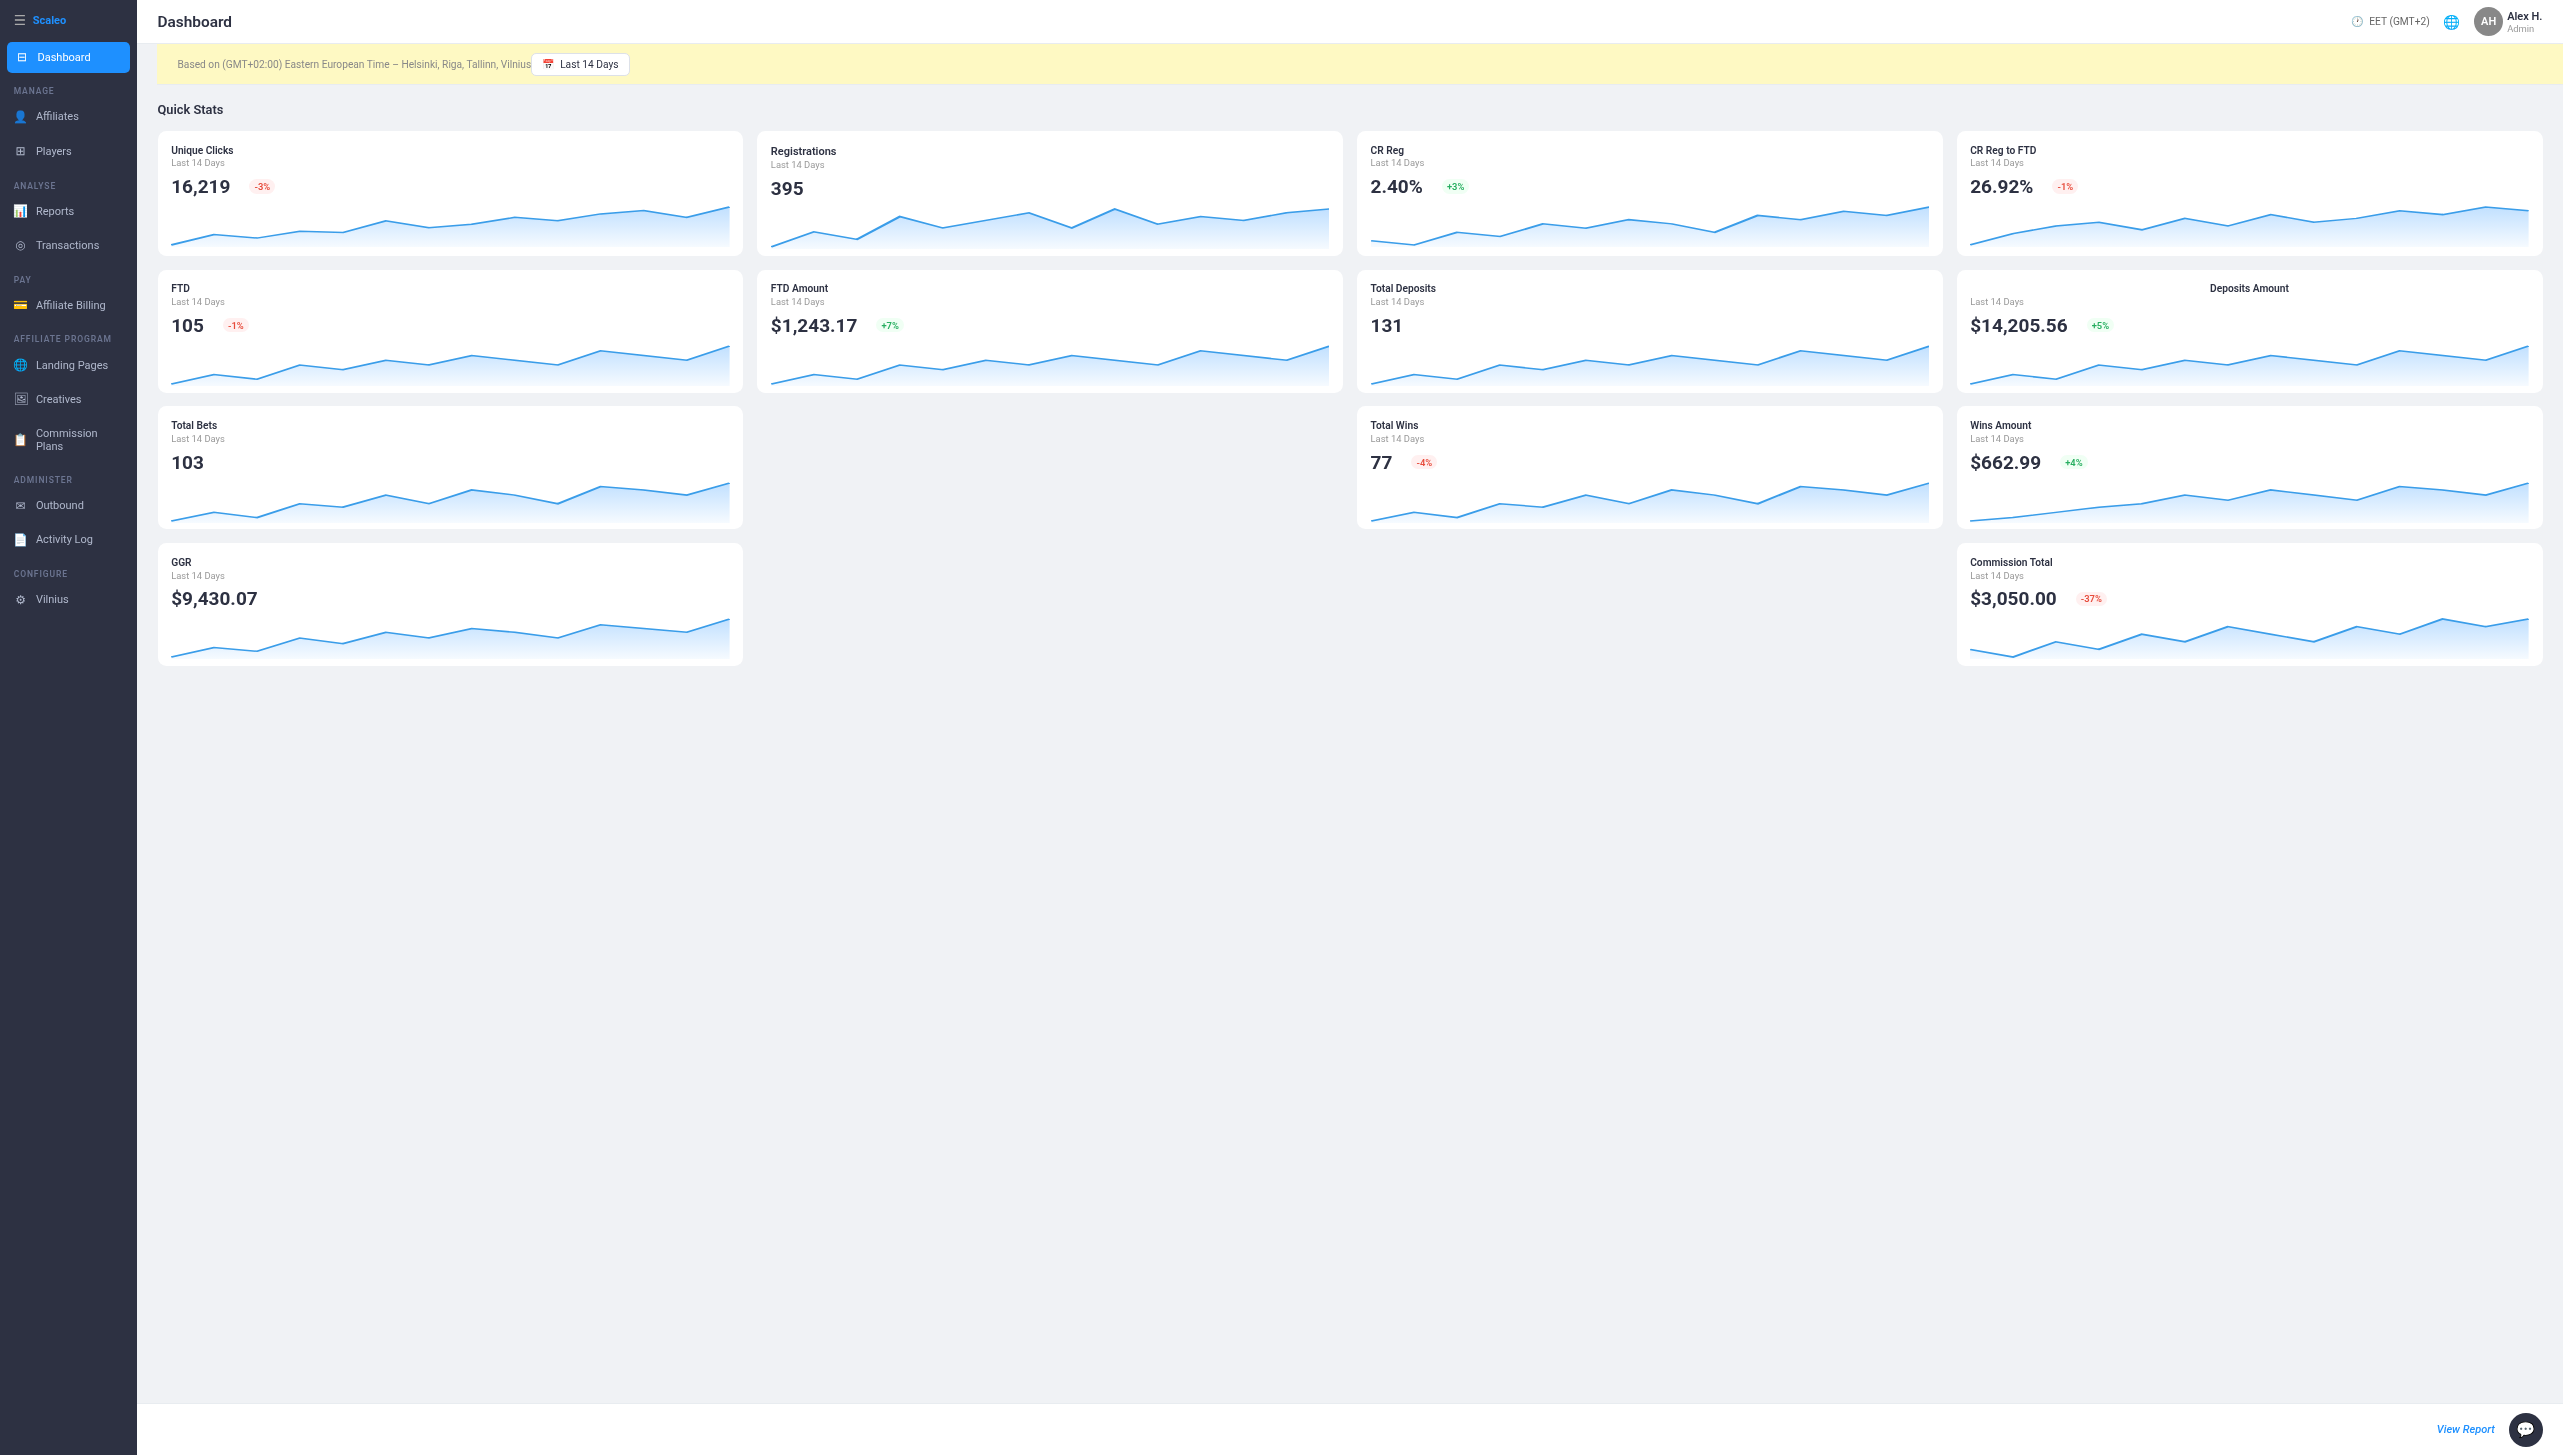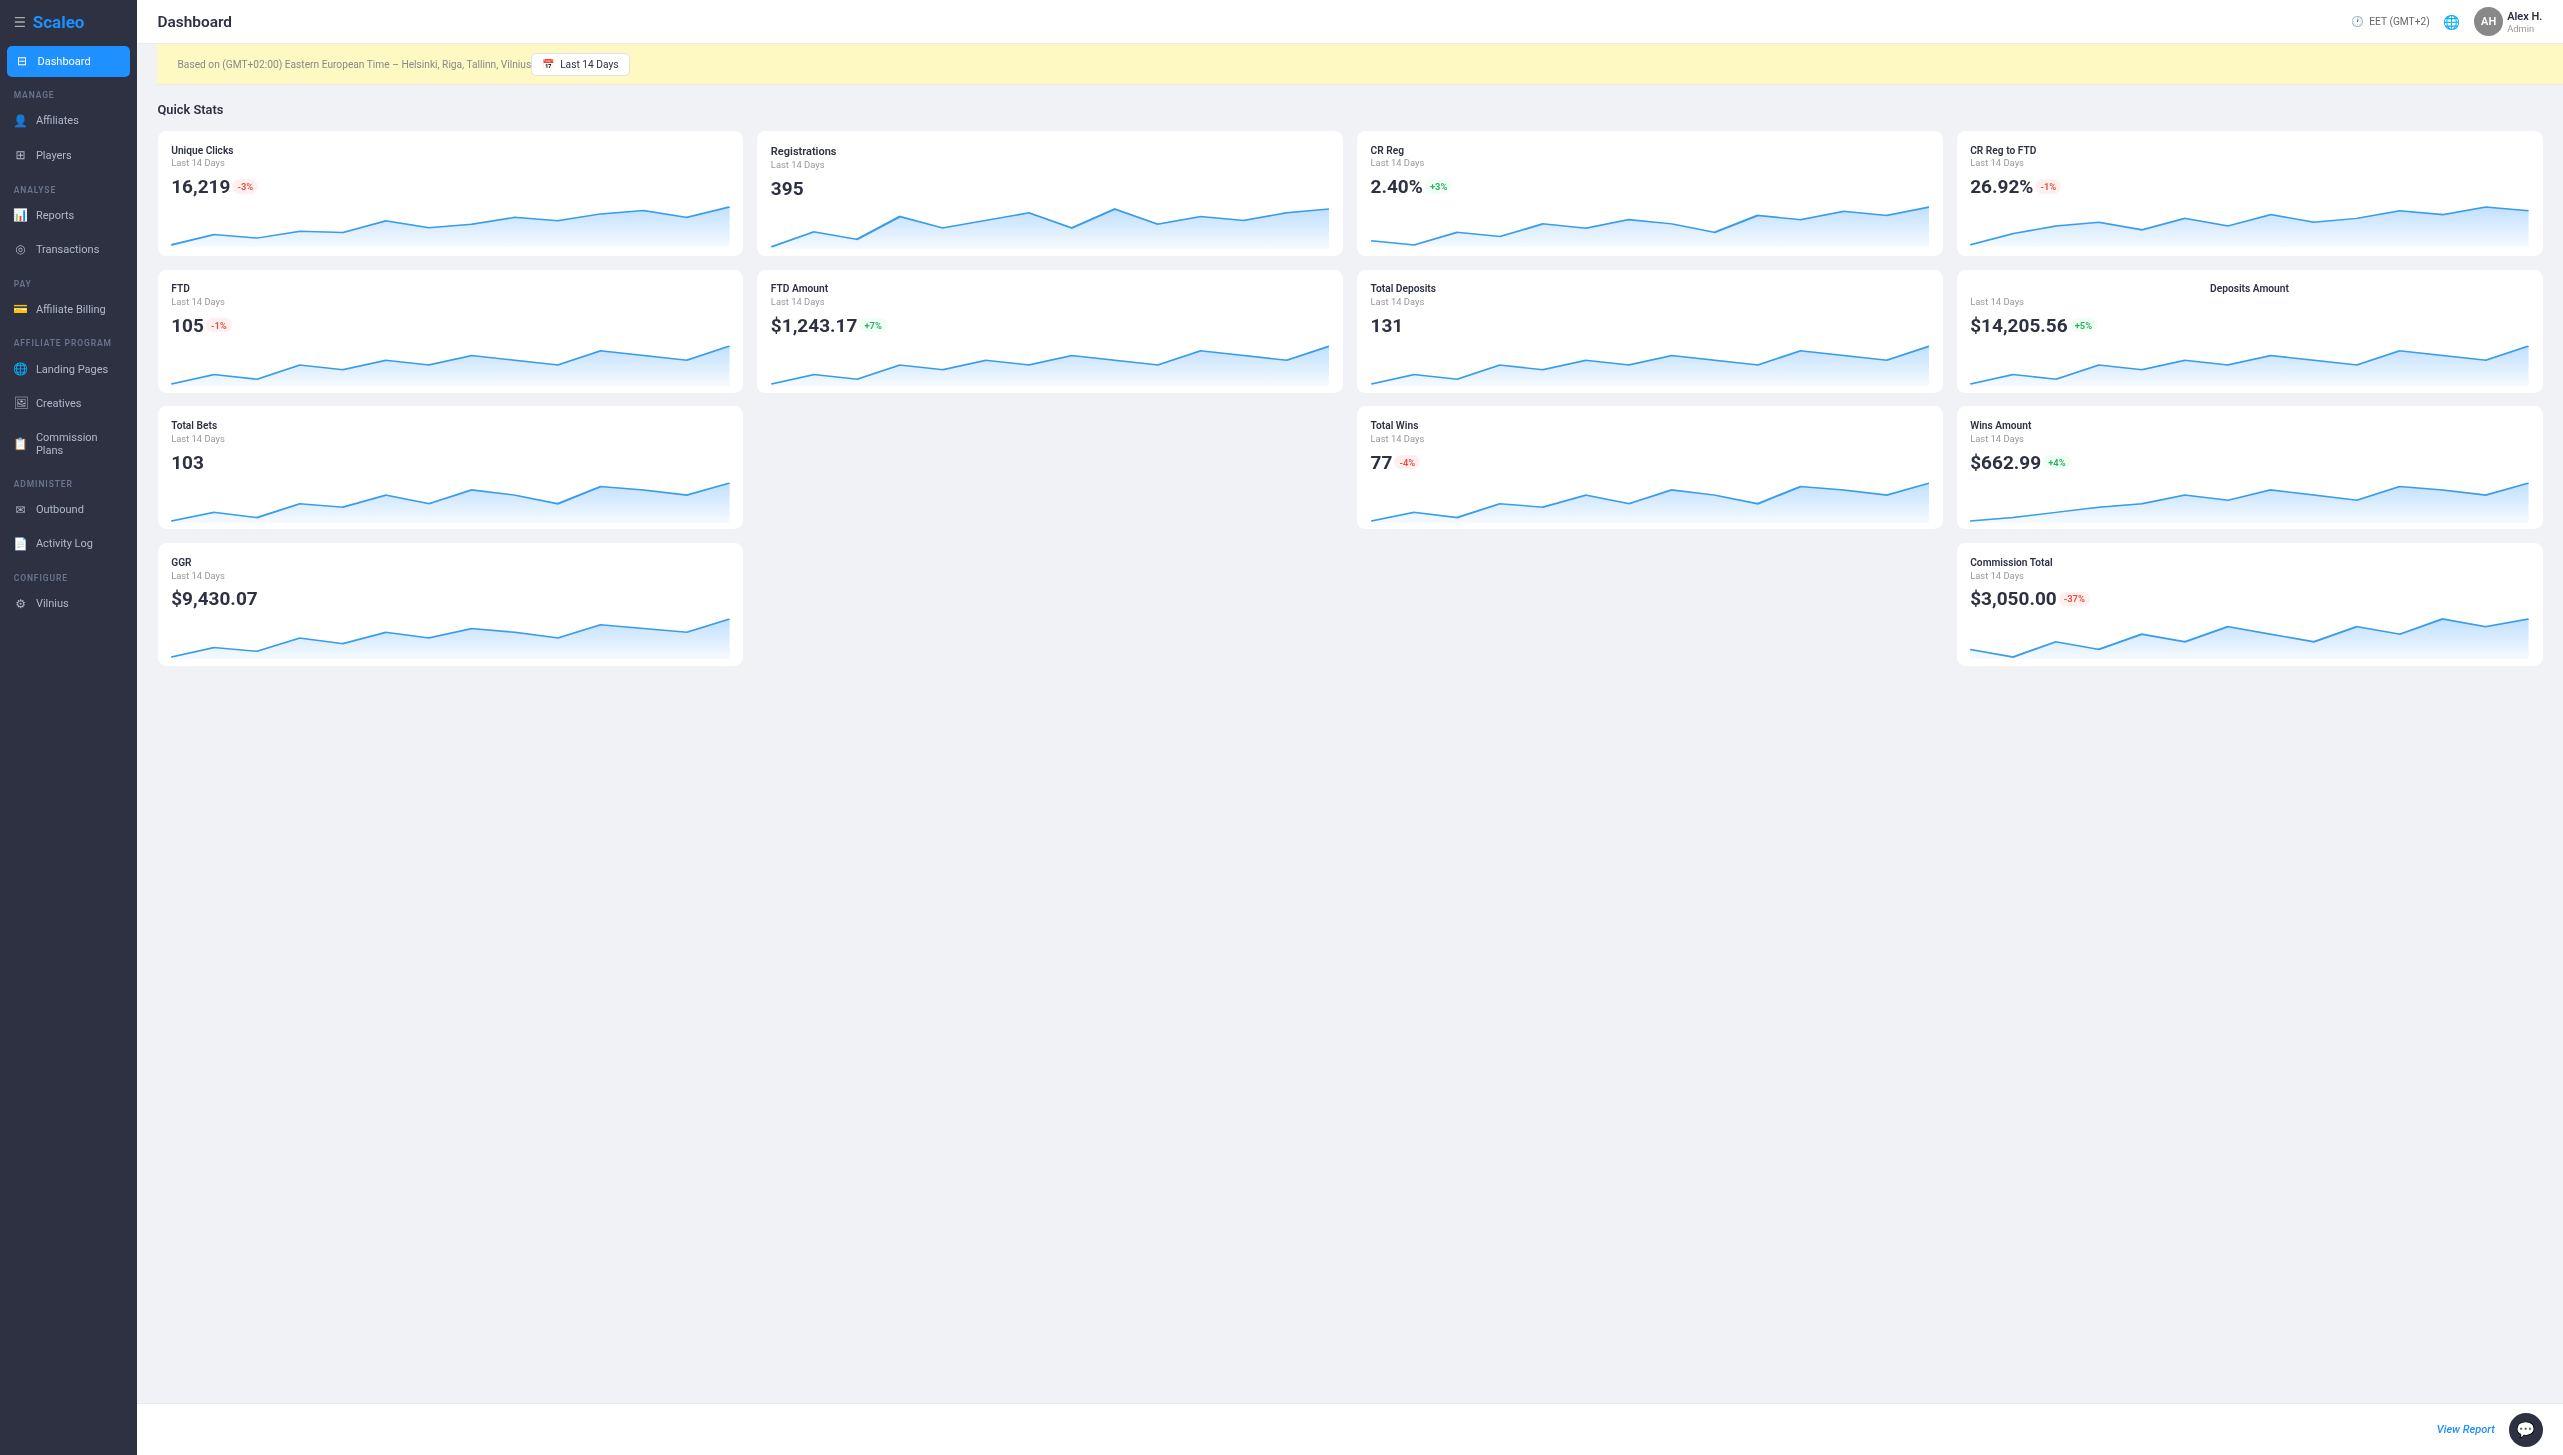--- a/index.html
+++ b/index.html
@@ -2,21 +2,21 @@
 <html style="font-size:13.7px"><head>
   <meta charset="utf-8">
   <style>
     * { margin: 0; padding: 0; box-sizing: border-box; }
     body { font-family: -apple-system, BlinkMacSystemFont, 'Segoe UI', Roboto, sans-serif; background: #f0f2f5; display: flex; height: 100vh; overflow: hidden; }
 
     
     .sidebar { width: 137px; min-width: 137px; background: #2d3142; color: #fff; display: flex; flex-direction: column; overflow-y: auto; }
     .sidebar-logo { padding: 12px 13.7px; display: flex; align-items: center; gap: 6.8px; cursor: pointer; }
     .hamburger { font-size: 13.7px; color: #aaa; }
-    .logo-text { color: #1e90ff; font-size: 17px; font-weight: 700; }
+    .logo-text { color: #1e90ff; font-size: 11px; font-weight: 700; }
     .sidebar-nav-item { display: flex; align-items: center; gap: 8.5px; padding: 10.2px 13.7px; cursor: pointer; color: #b0b8cc; font-size: 11px; transition: background 0.2s; }
     .sidebar-nav-item.active { background: #1e90ff; color: #fff; border-radius: 5.1px; margin: 1.7px 6.8px; padding: 8.5px 8.5px; }
     .sidebar-section-label { padding: 12px 13.7px 3.4px; font-size: 8.5px; font-weight: 600; color: #6b7490; letter-spacing: 0.9px; text-transform: uppercase; }
     .nav-icon { font-size: 12px; width: 13.7px; text-align: center; }
 
     
     .main { flex: 1; display: flex; flex-direction: column; overflow: hidden; }
 
     
     .top-header { background: #fff; padding: 0 20.5px; height: 44px; display: flex; align-items: center; justify-content: space-between; border-bottom: 0.9px solid #e8ecf0; }
@@ -35,21 +35,21 @@
 
     
     .content { flex: 1; overflow-y: auto; padding: 17px 20.5px; position: relative; }
 
     .quick-stats-title { font-size: 12.8px; font-weight: 600; color: #2d3142; margin-bottom: 13.7px; }
 
     
     .stats-grid { display: grid; grid-template-columns: repeat(4, 1fr); gap: 13.7px; }
 
     .stat-card { background: #fff; border-radius: 8.5px; padding: 13.7px 13.7px 6.8px; overflow: hidden; position: relative; }
-    .stat-value-row { display: flex; align-items: center; gap: 2px; margin-top: 6.8px; margin-bottom: 5.1px; }
+    .stat-value-row { display: flex; align-items: center; gap: 19px; margin-top: 6.8px; margin-bottom: 5.1px; }
     .stat-value { font-size: 19px; font-weight: 700; color: #2d3142; }
     .stat-badge { font-size: 9.4px; font-weight: 600; border-radius: 8.5px; padding: 1.7px 5.1px; }
     .badge-red { background: #fff0f0; color: #e74c3c; }
     .badge-green { background: #f0fff4; color: #27ae60; }
 
     
     .mini-chart { height: 44px; width: 100%; position: relative; }
     .mini-chart svg { width: 100%; height: 100%; }
 
     

